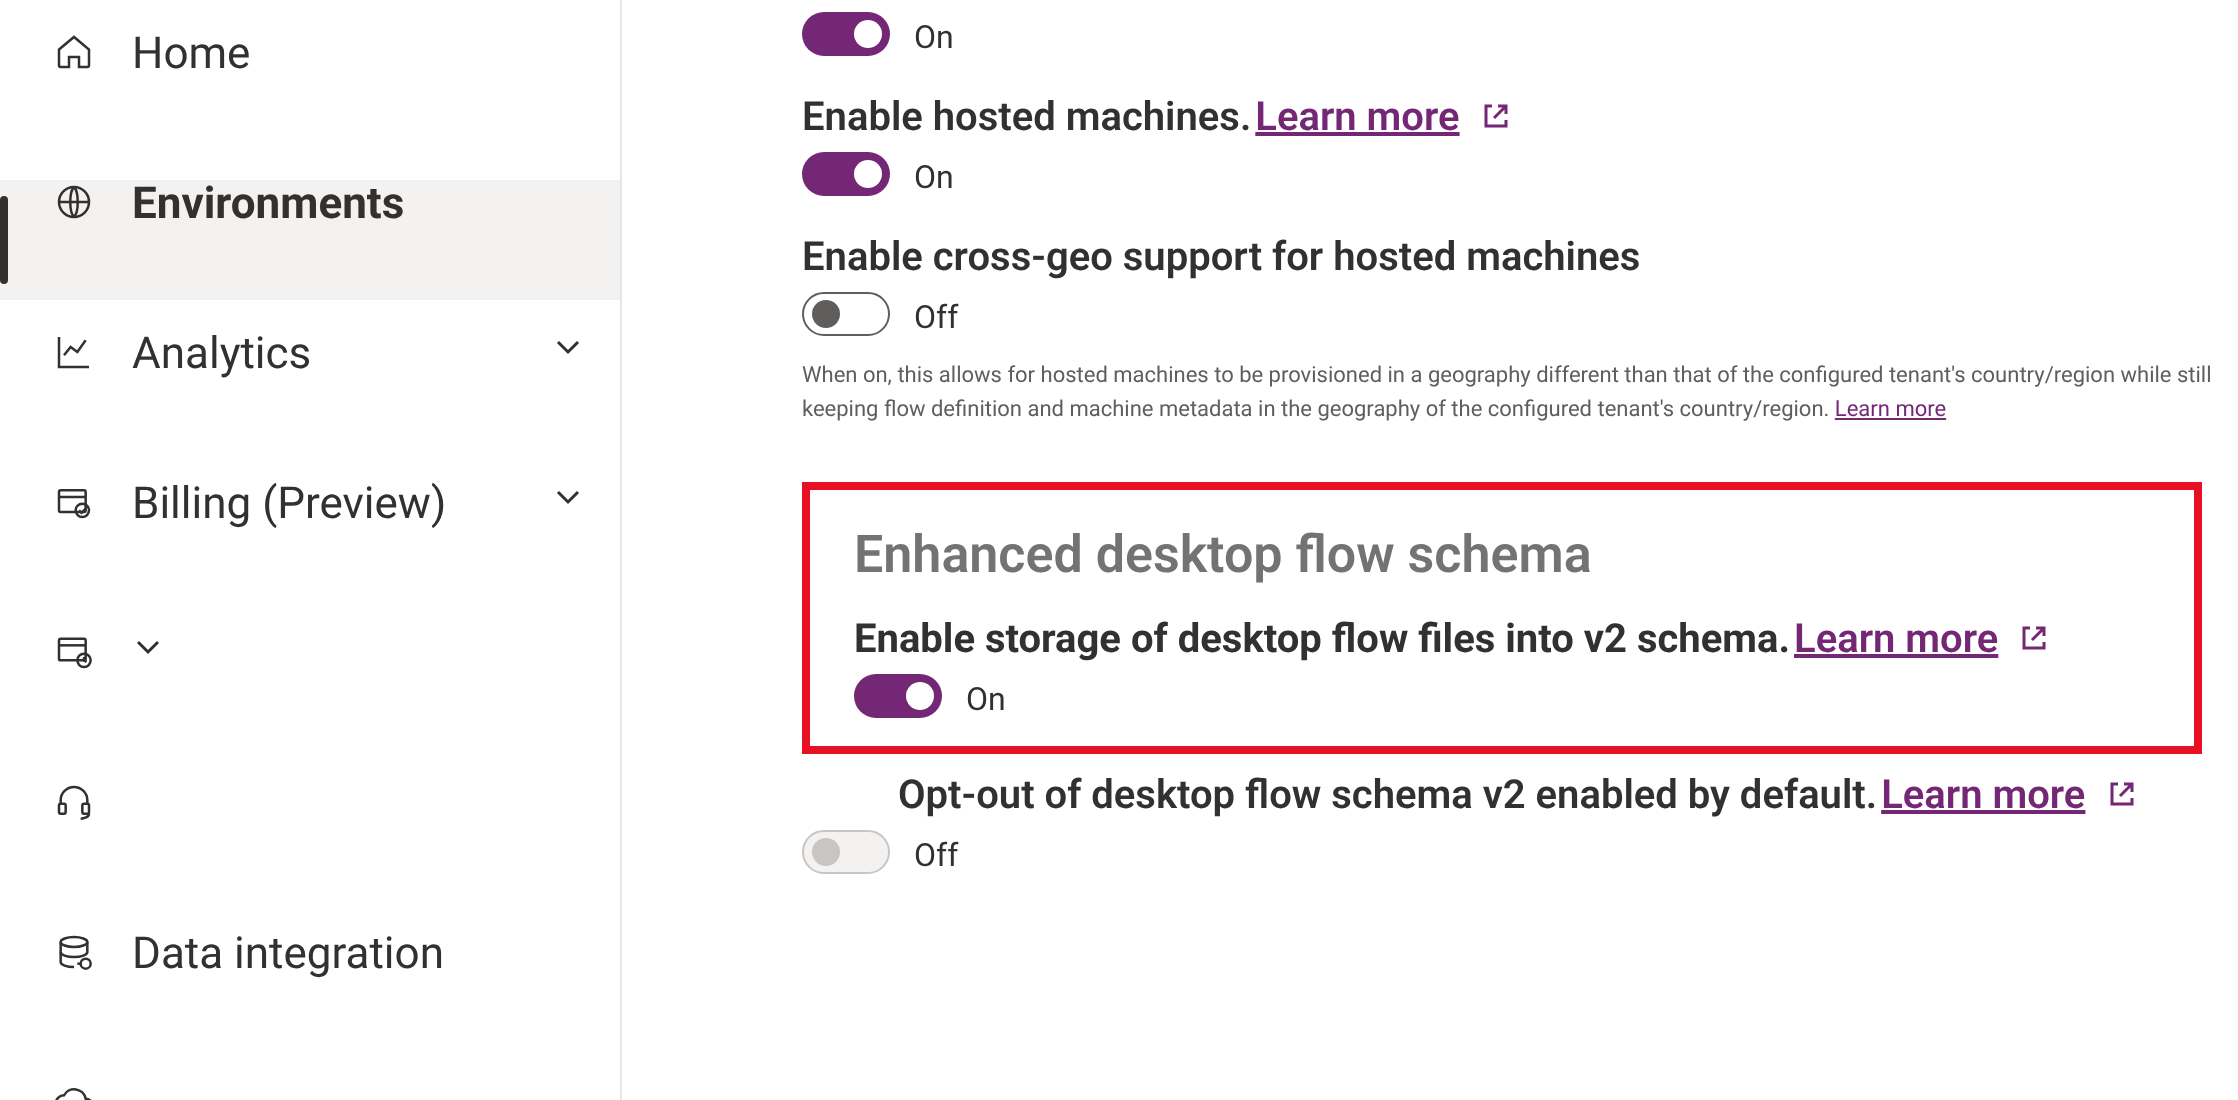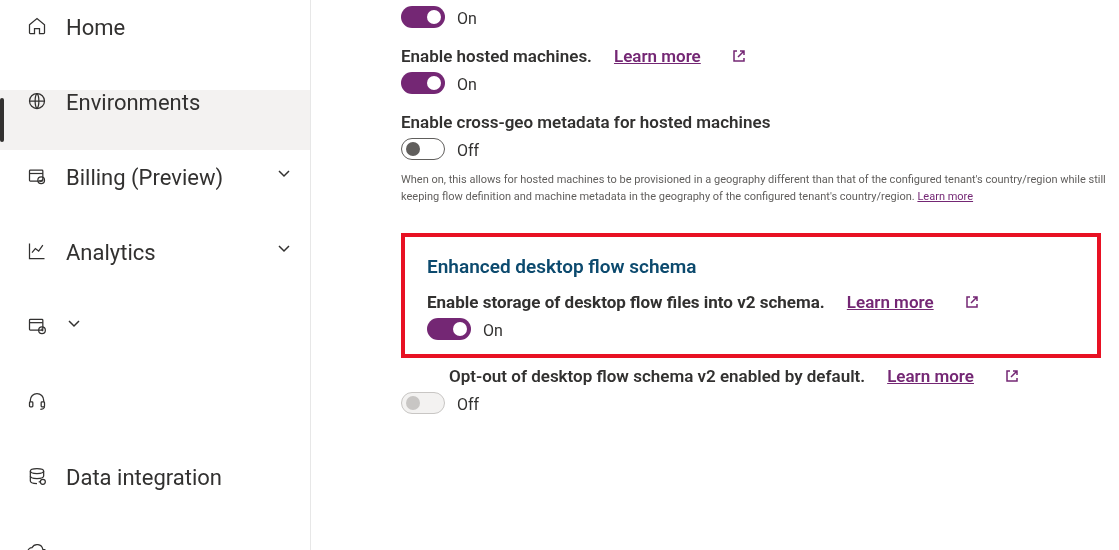--- a/index.html
+++ b/index.html
@@ -2,44 +2,44 @@
 <html><head>
 <meta charset="utf-8">
 <style>
   * { box-sizing: border-box; }
   html, body { margin:0; padding:0; width:1119px; height:550px; font-family: "Segoe UI", -apple-system, Roboto, Arial, sans-serif; background:#fff; color:#323130; overflow:hidden; }
   a { color:#742774; text-decoration:underline; }
   .app { display:flex; width:100%; height:100%; }
   
   .sidebar { width:311px; flex:0 0 311px; border-right:1px solid #E7E7E7; background:#fff; }
   .nav-item { display:flex; align-items:flex-start; height:60px; padding:0 18px 0 26px; font-size:22px; color:#323130; cursor:pointer; position:relative;margin-top:15px; }
-  .nav-item.active { background:#F3F2F1; font-weight:400; }
+  .nav-item.active { background:#F3F2F1; font-weight:700; }
   .nav-item.active::before { content:""; position:absolute; left:0; top:8px; bottom:8px; width:4px; background:#323130; border-radius:2px; }
   .nav-icon { width:22px; height:22px; display:flex; align-items:center; justify-content:center; margin-right:18px; stroke:#323130; fill:none; }
   .nav-label { flex:1; }
   .chev { width:16px; height:16px; stroke:#323130; fill:none; stroke-width:1.5; }
   
   .main { flex:1; padding:0 0 0 90px; overflow:hidden; position:relative; }
-  .setting-title { font-size:17px; font-weight:600; color:#323130; margin-bottom:6px; display:flex; align-items:center; flex-wrap:wrap; gap:22px;text-align:center; }
+  .setting-title { font-size:20px; font-weight:600; color:#323130; margin-bottom:6px; display:flex; align-items:center; flex-wrap:wrap; gap:2px;text-align:center; }
   .setting-title .light { font-weight:700; }
   .learn-more { color:#742774; text-decoration:underline; }
   .ext-icon { display:inline-flex; margin-left:8px; }
   .toggle-line { display:flex; align-items:flex-end; margin-bottom:18px; }
   .toggle { width:44px; height:22px; border-radius:11px; position:relative; cursor:pointer; }
   .toggle .knob { position:absolute; width:14px; height:14px; border-radius:50%; top:4px; background:#fff; }
   .toggle.on { background:#742774; }
   .toggle.on .knob { right:4px; }
   .toggle.off { background:transparent; border:1px solid #605E5C; }
   .toggle.off .knob { left:4px; top:3px; background:#605E5C; }
   .toggle.disabled { background:#F3F2F1; border:1px solid #C8C6C4; }
   .toggle.disabled .knob { background:#C8C6C4; left:4px; top:3px; }
   .toggle-label { margin-left:12px; font-size:16px; }
   .description { font-size:11px; color:#605E5C; margin-bottom:28px; padding-right:0; line-height:1.5; }
   .description .learn-more { color:#742774; }
-  .section-heading { font-size:19px; font-weight:600; color:#0c4a6e; margin:0 0 14px 0; }
+  .section-heading { font-size:26px; font-weight:600; color:#737373; margin:0 0 14px 0; }
   .highlight-box { border:4px solid #E81123; padding:18px 22px 8px 22px; margin-right:18px; margin-bottom:8px; }
   svg { display:block; }
 </style>
 </head>
 <body>
 
 <div class="app">
 
   <nav class="sidebar">
     <div class="nav-item">
@@ -57,40 +57,40 @@
             <circle cx="12" cy="12" r="9"></circle>
             <path d="M3 12h18M12 3c3 3 3 15 0 18M12 3c-3 3-3 15 0 18"></path>
           </svg>
       </span>
       <span class="nav-label">Environments</span>
     </div>
 
     <div class="nav-item">
       <span class="nav-icon">
         <svg width="20" height="20" viewBox="0 0 24 24" stroke-width="1.5">
+            <path d="M3 3v18h18"></path>
+            <path d="M6 14l4-5 4 3 5-7"></path>
+          </svg>
+      </span>
+      <span class="nav-label">Analytics</span>
+      <svg class="chev" viewBox="0 0 16 16">
+          <path d="M3 6l5 5 5-5"></path>
+        </svg>
+    </div>
+
+    <div class="nav-item">
+      <span class="nav-icon">
+        <svg width="20" height="20" viewBox="0 0 24 24" stroke-width="1.5">
             <rect x="3" y="5" width="16" height="13" rx="1"></rect>
             <path d="M3 9h16"></path>
             <circle cx="17" cy="17" r="4"></circle>
             <path d="M15 17l1.5 1.5L19 16"></path>
           </svg>
       </span>
       <span class="nav-label">Billing (Preview)</span>
-      <svg class="chev" viewBox="0 0 16 16">
-          <path d="M3 6l5 5 5-5"></path>
-        </svg>
-    </div>
-
-    <div class="nav-item">
-      <span class="nav-icon">
-        <svg width="20" height="20" viewBox="0 0 24 24" stroke-width="1.5">
-            <path d="M3 3v18h18"></path>
-            <path d="M6 14l4-5 4 3 5-7"></path>
-          </svg>
-      </span>
-      <span class="nav-label">Analytics</span>
       <svg class="chev" viewBox="0 0 16 16">
           <path d="M3 6l5 5 5-5"></path>
         </svg>
     </div>
 
     <div class="nav-item">
       <span class="nav-icon">
         <svg width="20" height="20" viewBox="0 0 24 24" stroke-width="1.5">
             <rect x="3" y="4" width="16" height="13" rx="1"></rect>
             <path d="M3 8h16"></path>
@@ -170,21 +170,21 @@
       </span>
     </div>
     <div class="toggle-line">
       <div class="toggle on">
           <div class="knob"></div>
         </div>
       <span class="toggle-label">On</span>
     </div>
 
     <div class="setting-title">
-      <span>Enable cross-geo metadata for hosted machines</span>
+      <span>Enable cross-geo support for hosted machines</span>
     </div>
     <div class="toggle-line" style="margin-bottom:12px;">
       <div class="toggle off">
           <div class="knob"></div>
         </div>
       <span class="toggle-label">Off</span>
     </div>
     <div class="description">
       <span>When on, this allows for hosted machines to be provisioned in a geography different than that of the configured tenant's country/region while still keeping flow definition and machine metadata in the geography of the configured tenant's country/region.</span>
       <a href="#" class="learn-more">Learn more</a>

